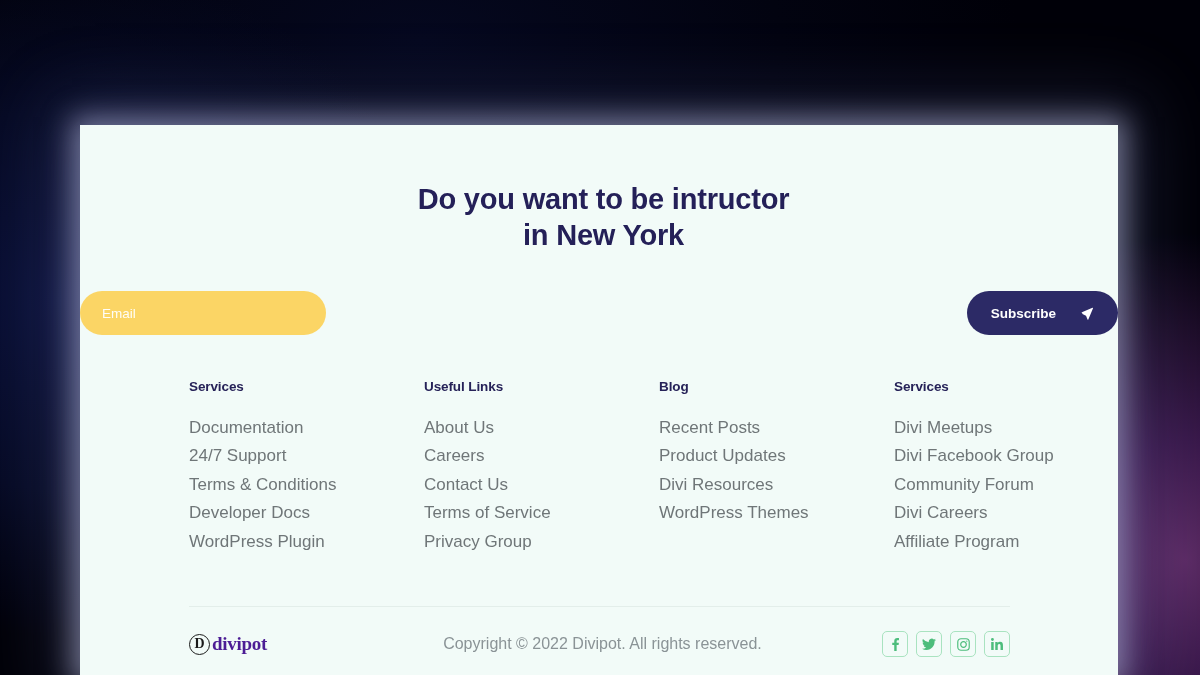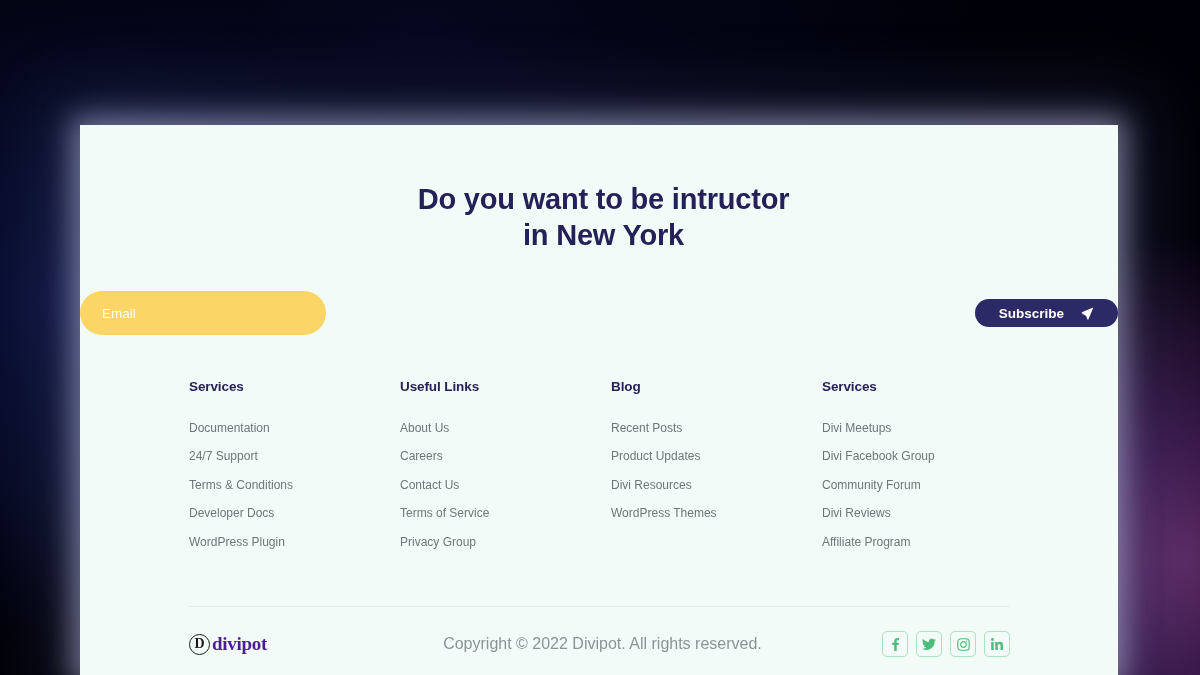--- a/index.html
+++ b/index.html
@@ -64,55 +64,56 @@
     border-radius: 24px;
     background: #fbd565;
     color: #ffffff;
     font-family: "Liberation Sans", sans-serif;
     font-size: 13.5px;
     padding: 0 22px;
   }
   .email-input::placeholder { color: #ffffff; opacity: 0.95; }
 
   .subscribe-btn {
-    height: 28px;
+    height: 44px;
     padding: 0 24px;
     border: none;
     outline: none;
     border-radius: 24px;
     background: #2c2a66;
     color: #ffffff;
     font-family: "Liberation Sans", sans-serif;
     font-size: 13.5px;
     font-weight: bold;
     display: inline-flex;
     align-items: center;
-    gap: 16px;
+    gap: 24px;
     cursor: pointer;
   }
   .send-icon { display: inline-flex; }
 
   
   .columns {
     display: flex;
     padding: 0 0 0 109px;
     margin-top: 44px;
+    gap: 24px;
   }
   .col { width: 211px; }
   .col-title {
     color: #262258;
     font-size: 13.5px;
     font-weight: bold;
     margin-bottom: 20px;
     letter-spacing: -0.1px;
   }
   .col-link {
     display: block;
     color: #6f7678;
-    font-size: 12px;
+    font-size: 17px;
     line-height: 28.4px;
     text-decoration: none;
     cursor: pointer;
   }
 
   
   .divider {
     height: 1px;
     background: #e3eeea;
     margin: 50px 108px 0 109px;
@@ -212,21 +213,21 @@
         <a class="col-link">Product Updates</a>
         <a class="col-link">Divi Resources</a>
         <a class="col-link">WordPress Themes</a>
       </div>
 
       <div class="col">
         <div class="col-title">Services</div>
         <a class="col-link">Divi Meetups</a>
         <a class="col-link">Divi Facebook Group</a>
         <a class="col-link">Community Forum</a>
-        <a class="col-link">Divi Reviews</a>
+        <a class="col-link">Divi Careers</a>
         <a class="col-link">Affiliate Program</a>
       </div>
 
     </div>
 
     <div class="divider"></div>
 
     <div class="bottom-bar">
 
       <div class="logo">

